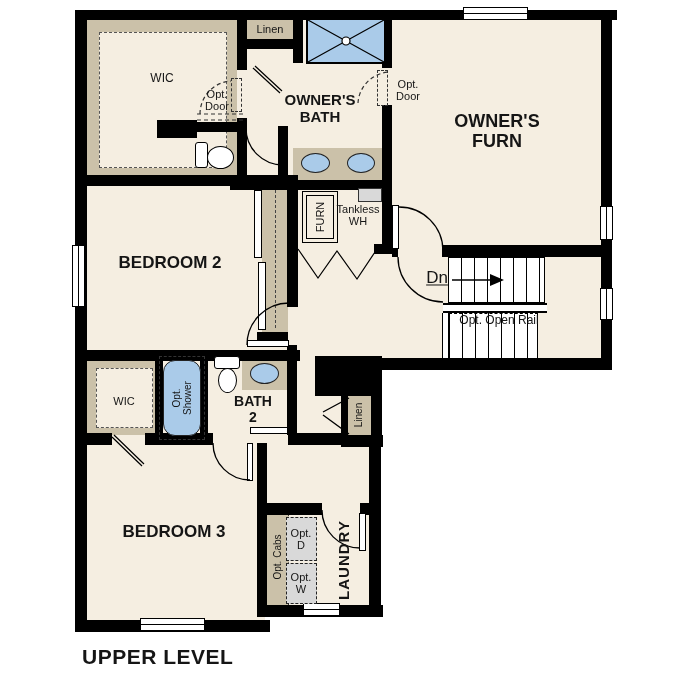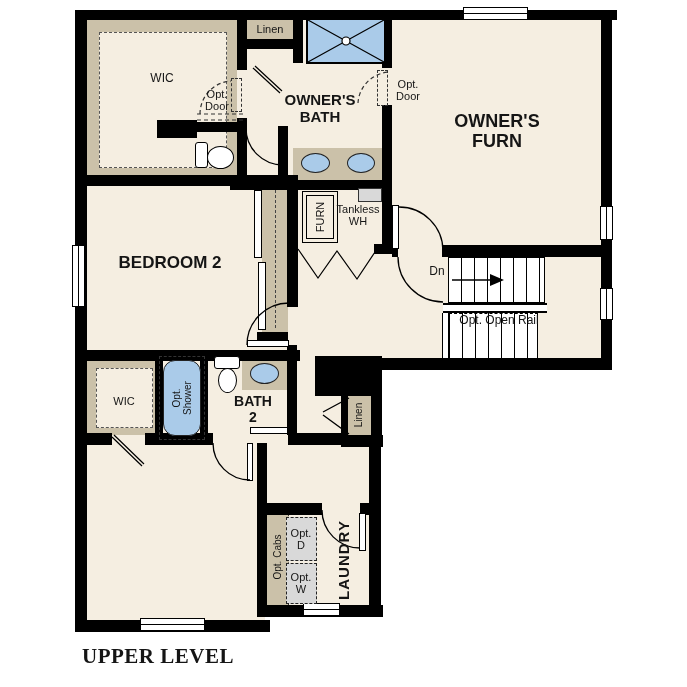--- a/index.html
+++ b/index.html
@@ -21,21 +21,21 @@
           background-image:repeating-linear-gradient(to right,transparent 0 12px,#000 12px 13px);}
   .blue{background:var(--blue,#aacbe9);}
   .sink{position:absolute;background:var(--blue,#aacbe9);border:1.5px solid #222;border-radius:50%;box-sizing:border-box;}
   .tank{position:absolute;background:#fff;border:1.5px solid #000;border-radius:3px;box-sizing:border-box;}
   .bowl{position:absolute;background:#fff;border:1.5px solid #000;border-radius:50%;box-sizing:border-box;}
   .txt{position:absolute;color:#151515;text-align:center;line-height:1.12;white-space:nowrap;
        transform:translate(-50%,-50%);}
   .txt.rot{transform:translate(-50%,-50%) rotate(-90deg);}
   .txt span{display:block;}
   .bold{font-weight:bold;}
-  .tl{transform:none;font-family:Liberation Serif, serif;}
+  .tl{transform:none;}
   svg.overlay{position:absolute;left:0;top:0;pointer-events:none;}
 </style>
 </head>
 <body>
 
 <div id="plan">
 
   <div class="floor" style="left:81px;top:14px;width:526px;height:350px;"></div>
   <div class="floor" style="left:81px;top:356px;width:298px;height:256px;"></div>
   <div class="floor" style="left:81px;top:440px;width:184px;height:185px;"></div>
@@ -166,32 +166,33 @@
   <div class="txt bold" style="left:497px;top:131px;font-size:18px;">
     <span>OWNER'S</span>
     <span>FURN</span>
   </div>
   <div class="txt rot" style="left:320px;top:217px;font-size:11px;">FURN</div>
   <div class="txt" style="left:358px;top:215px;font-size:11px;">
     <span>Tankless</span>
     <span>WH</span>
   </div>
   <div class="txt bold" style="left:170px;top:263px;font-size:17px;">BEDROOM 2</div>
-  <div class="txt" style="left:437px;top:272px;font-size:12px;">Dn</div>
+  <div class="txt" style="left:437px;top:278px;font-size:17px;text-decoration:underline;">Dn</div>
   <div class="txt" style="left:499px;top:321px;font-size:12px;">Opt. Open Rail</div>
   <div class="txt" style="left:124px;top:401px;font-size:11px;">WIC</div>
   <div class="txt rot" style="left:182px;top:398px;font-size:10px;">
     <span>Opt.</span>
     <span>Shower</span>
   </div>
   <div class="txt bold" style="left:253px;top:410px;font-size:14px;">
     <span>BATH</span>
     <span>2</span>
   </div>
   <div class="txt rot" style="left:359px;top:415px;font-size:10px;">Linen</div>
+  <div class="txt bold" style="left:174px;top:532px;font-size:17px;">BEDROOM 3</div>
   <div class="txt rot" style="left:278px;top:557px;font-size:10px;">Opt. Cabs</div>
   <div class="txt" style="left:301px;top:539px;font-size:11px;">
     <span>Opt.</span>
     <span>D</span>
   </div>
   <div class="txt" style="left:301px;top:583px;font-size:11px;">
     <span>Opt.</span>
     <span>W</span>
   </div>
   <div class="txt rot bold" style="left:344px;top:560px;font-size:15px;letter-spacing:1px;">LAUNDRY</div>

